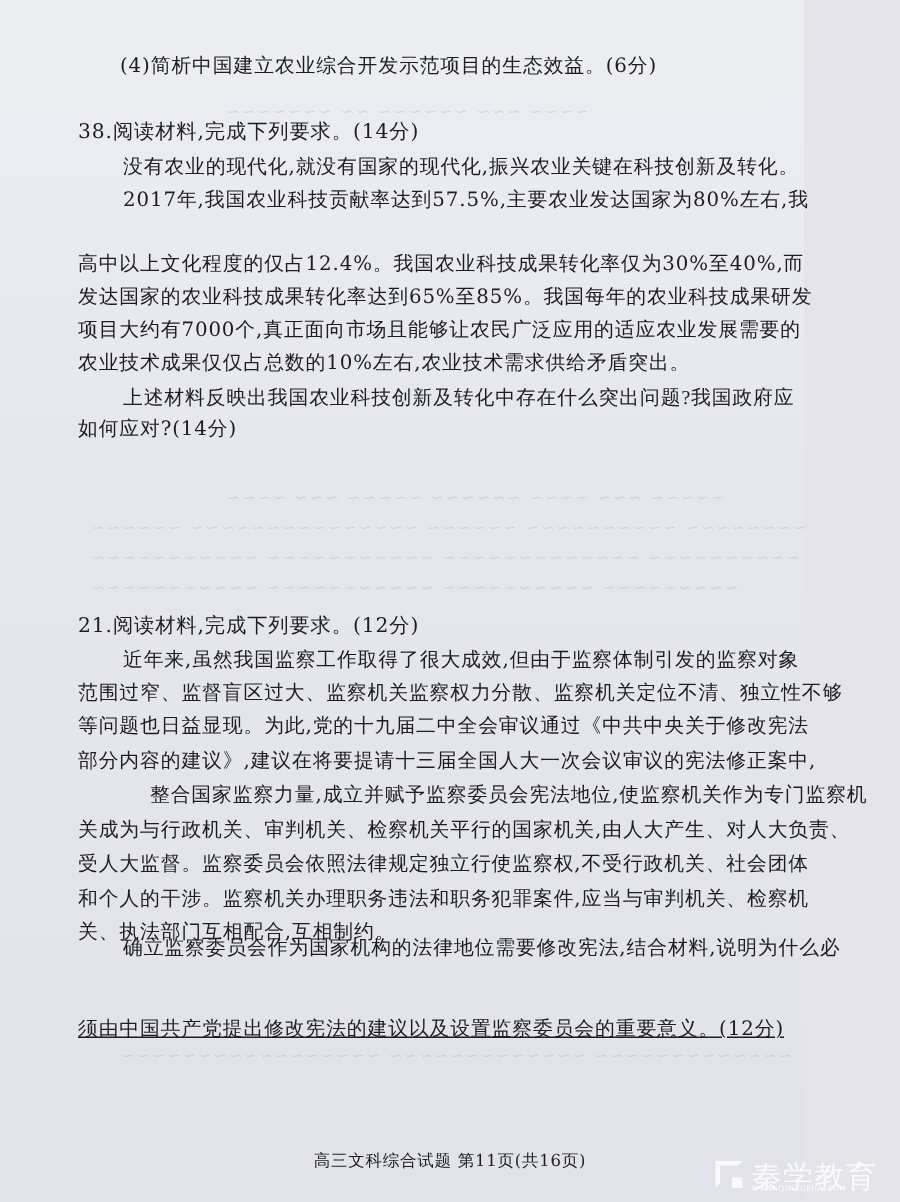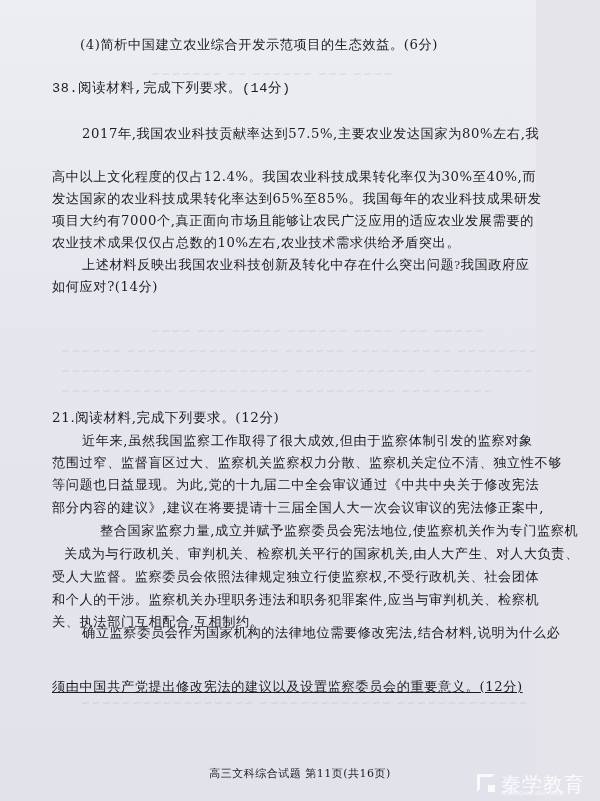--- a/index.html
+++ b/index.html
@@ -51,36 +51,37 @@
 
   <div class="ghost" style="left:150px;top:68px;">~~~~ ~~~ ~~~~~~ ~~ ~~~~~~~</div>
   <div class="ghost" style="left:150px;top:325px;">~~~~~ ~~~ ~~~~ ~~~~~~ ~~~~~ ~~~ ~~~~</div>
   <div class="ghost" style="left:60px;top:345px;">~~~~~~~~ ~~~~~~~~~~ ~~~~~~ ~~~~~~~~~~~~~~~ ~~~~~~</div>
   <div class="ghost" style="left:60px;top:365px;">~~~~~~~~~~ ~~~~~~~~~~~~~ ~~~~~~~~~~~ ~~~~~~~~~~~</div>
   <div class="ghost" style="left:60px;top:385px;">~~~~~~~~~ ~~~~~~~~~~ ~~~~~~~~~~~ ~~~~~~~~~~~</div>
   <div class="ghost" style="left:80px;top:697px;">~~~~~~~~~~~~~ ~~~~~~~~~~~~~ ~~~~~~~~~~~~~~~~~</div>
 
   <div class="line indent" style="top:36px;left:80px;">(4)简析中国建立农业综合开发示范项目的生态效益。(6分)</div>
 
-  <div class="line q-title" style="top:80px;font-family:Liberation Mono, monospace;">38.阅读材料,完成下列要求。(14分)</div>
+  <div class="line q-title" style="top:80px;">38.阅读材料,完成下列要求。(14分)</div>
+  <div class="line indent" style="top:103px;">没有农业的现代化,就没有国家的现代化,振兴农业关键在科技创新及转化。</div>
   <div class="line indent" style="top:125px;">2017年,我国农业科技贡献率达到57.5%,主要农业发达国家为80%左右,我</div>
   <div class="line" style="top:168px;">高中以上文化程度的仅占12.4%。我国农业科技成果转化率仅为30%至40%,而</div>
   <div class="line" style="top:190px;">发达国家的农业科技成果转化率达到65%至85%。我国每年的农业科技成果研发</div>
   <div class="line" style="top:212px;">项目大约有7000个,真正面向市场且能够让农民广泛应用的适应农业发展需要的</div>
   <div class="line" style="top:234px;">农业技术成果仅仅占总数的10%左右,农业技术需求供给矛盾突出。</div>
   <div class="line indent" style="top:256px;font-family:Liberation Serif, serif;">上述材料反映出我国农业科技创新及转化中存在什么突出问题?我国政府应</div>
   <div class="line" style="top:278px;">如何应对?(14分)</div>
 
   <div class="line q-title" style="top:409px;">21.阅读材料,完成下列要求。(12分)</div>
   <div class="line indent" style="top:432px;">近年来,虽然我国监察工作取得了很大成效,但由于监察体制引发的监察对象</div>
   <div class="line" style="top:454px;">范围过窄、监督盲区过大、监察机关监察权力分散、监察机关定位不清、独立性不够</div>
   <div class="line" style="top:476px;">等问题也日益显现。为此,党的十九届二中全会审议通过《中共中央关于修改宪法</div>
   <div class="line" style="top:499px;">部分内容的建议》,建议在将要提请十三届全国人大一次会议审议的宪法修正案中,</div>
   <div class="line" style="top:522px;margin-left:48px;">整合国家监察力量,成立并赋予监察委员会宪法地位,使监察机关作为专门监察机</div>
-  <div class="line" style="top:545px;margin-left:12px;">关成为与行政机关、审判机关、检察机关平行的国家机关,由人大产生、对人大负责、</div>
+  <div class="line" style="top:545px;">关成为与行政机关、审判机关、检察机关平行的国家机关,由人大产生、对人大负责、</div>
   <div class="line" style="top:568px;">受人大监督。监察委员会依照法律规定独立行使监察权,不受行政机关、社会团体</div>
   <div class="line" style="top:591px;">和个人的干涉。监察机关办理职务违法和职务犯罪案件,应当与审判机关、检察机</div>
   <div class="line" style="top:613px;">关、执法部门互相配合,互相制约。</div>
   <div class="line indent" style="top:624px;">确立监察委员会作为国家机构的法律地位需要修改宪法,结合材料,说明为什么必</div>
   <div class="line" style="top:678px;text-decoration:underline;">须由中国共产党提出修改宪法的建议以及设置监察委员会的重要意义。(12分)</div>
 
   <div class="footer">高三文科综合试题   第11页(共16页)</div>
 
   <div class="watermark">
     <div class="wm-logo"></div>

